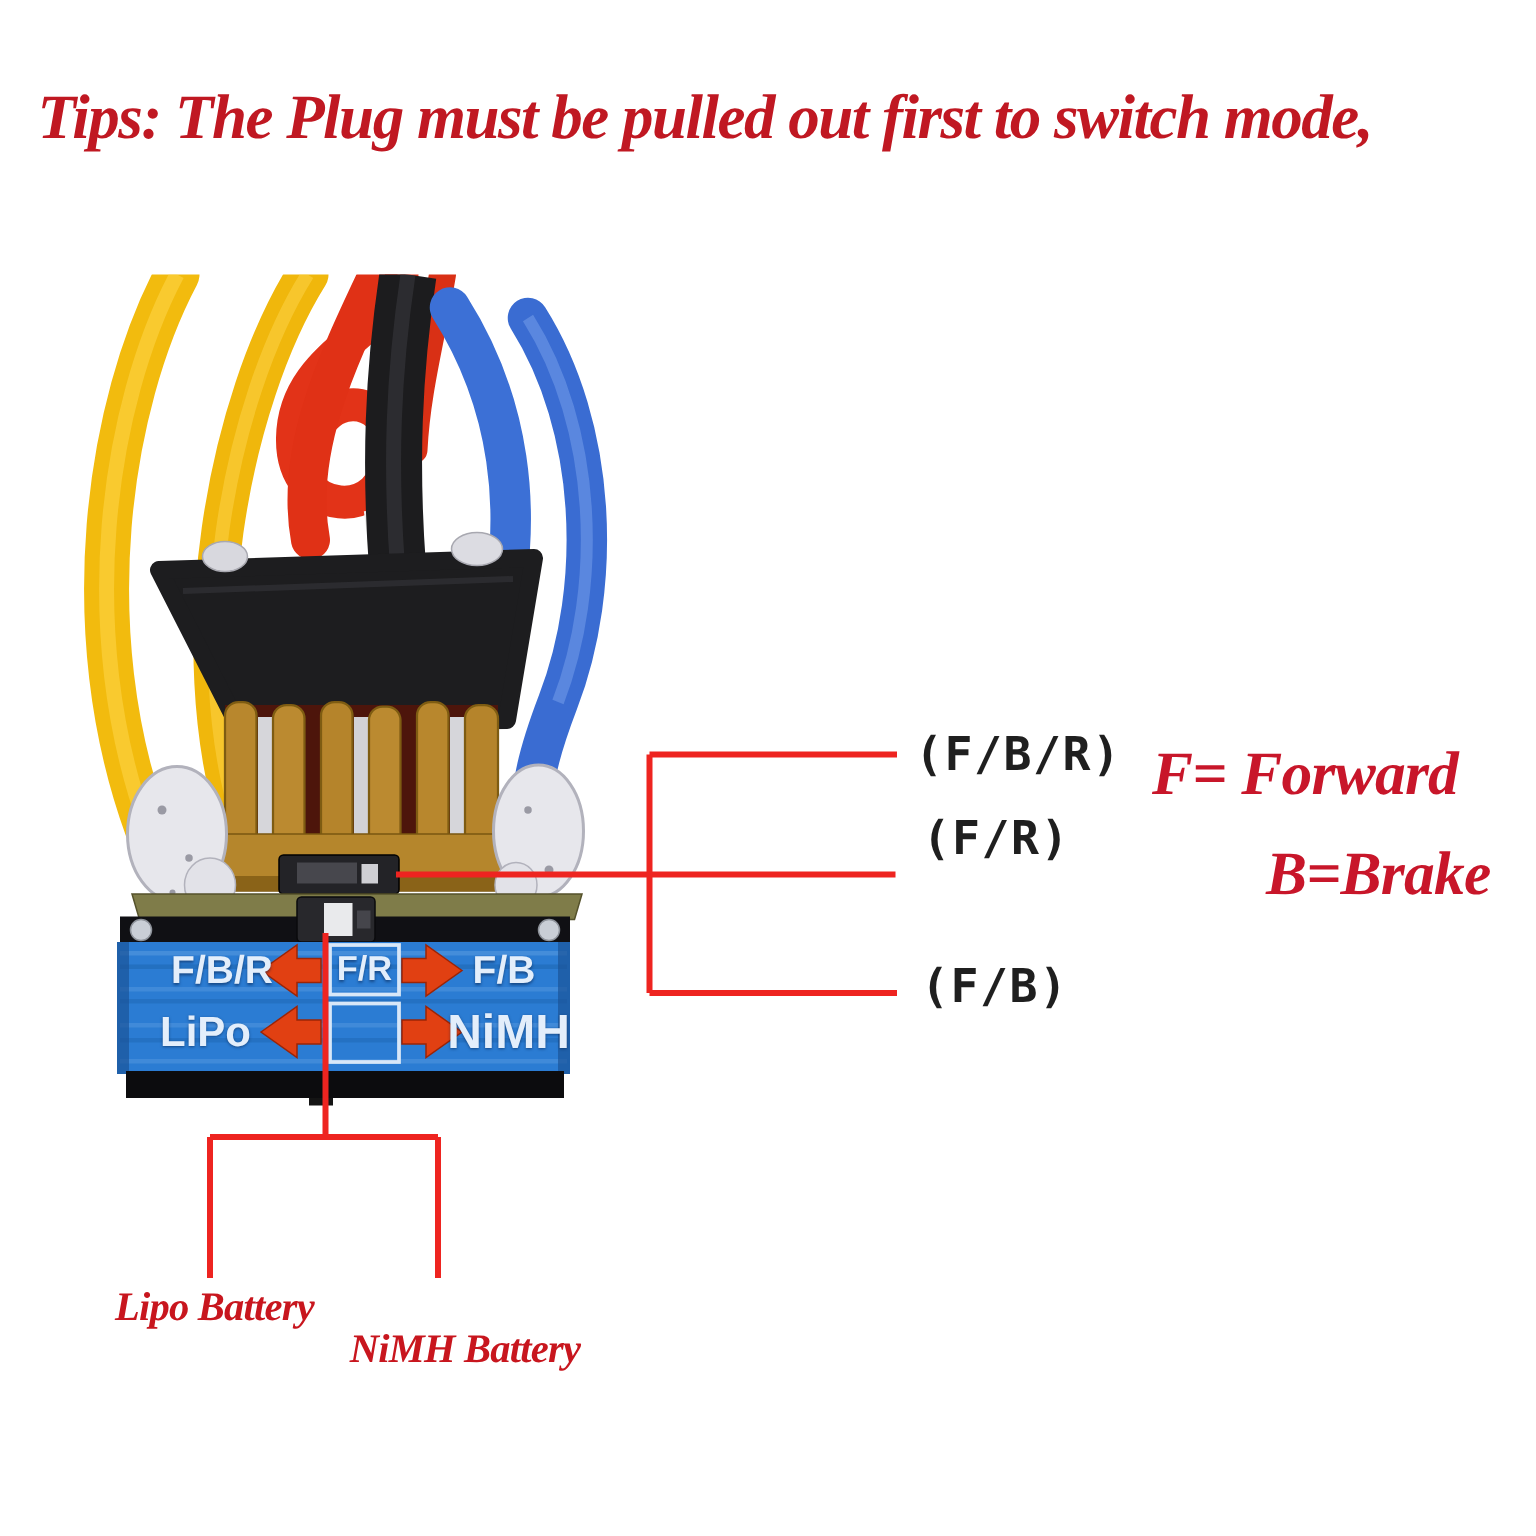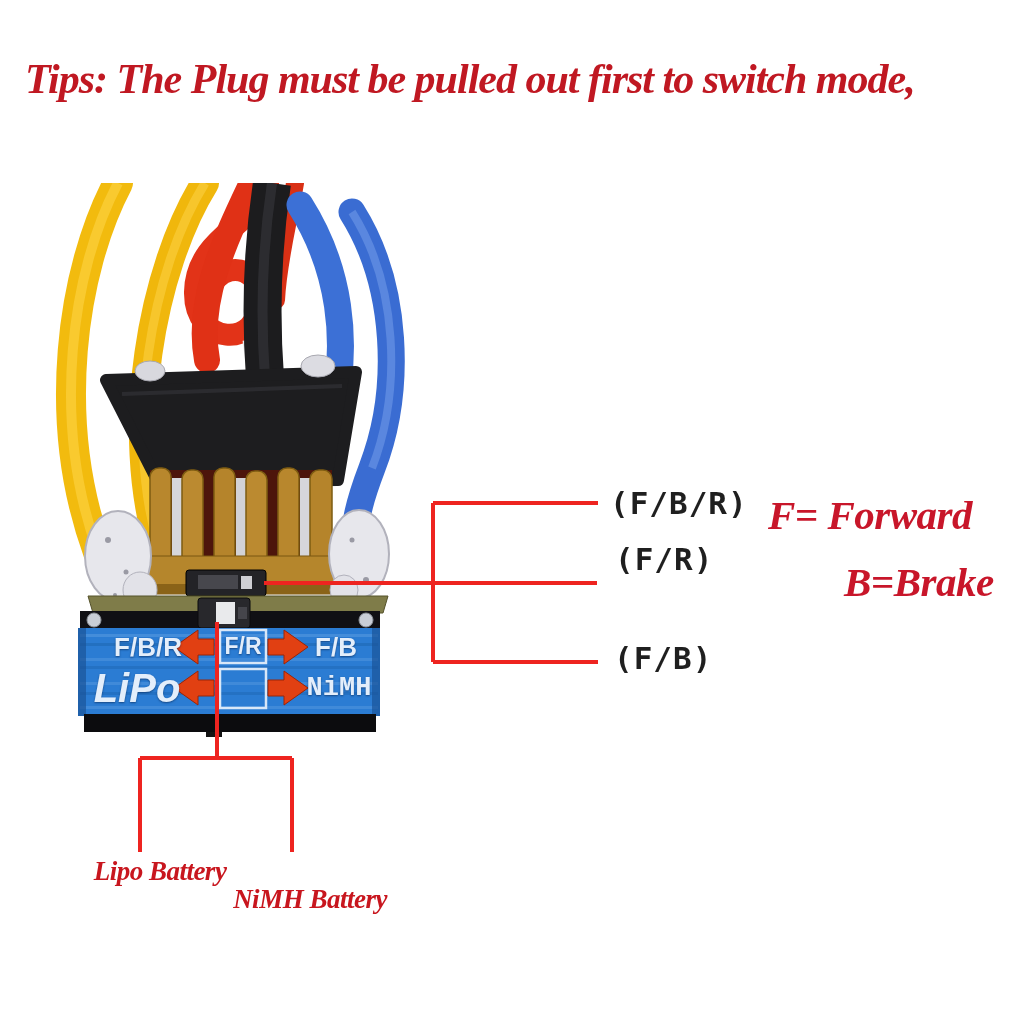--- a/index.html
+++ b/index.html
@@ -42,31 +42,31 @@
 
   
   .panel-label{
     position:absolute;transform:translate(-50%,-50%);
     white-space:nowrap;font-weight:bold;color:#e3eefb;
     text-shadow:0 1px 2px rgba(5,30,70,.55);
   }
   .pl-fbr {left:148px;top:647px;font-size:26px;}
   .pl-fr  {left:243px;top:646px;font-size:23px;}
   .pl-fb  {left:336px;top:647px;font-size:26px;}
-  .pl-lipo{left:137px;top:688px;font-size:40px;font-style:italic;}
-  .pl-nimh{left:339px;top:688px;font-size:27px;font-family:Liberation Mono, monospace;}
+  .pl-lipo{left:137px;top:688px;font-size:28px;}
+  .pl-nimh{left:339px;top:688px;font-size:32px;}
 
   
   .battery-label{
     position:absolute;transform:translateX(-50%);top:856px;white-space:nowrap;
     font-family:"Liberation Serif","DejaVu Serif",serif;
     font-weight:bold;font-style:italic;
     font-size:27px;letter-spacing:-0.5px;color:#c8161e;
   }
-  .bat-lipo{left:160px;}
+  .bat-lipo{left:143px;}
   .bat-nimh{left:310px;margin-top:28px;}
 </style>
 </head>
 <body>
 
 <div id="canvas">
 
   <svg id="artwork" width="1024" height="1024" viewBox="0 0 1024 1024">
     <defs>
       <clipPath id="photoClip">

